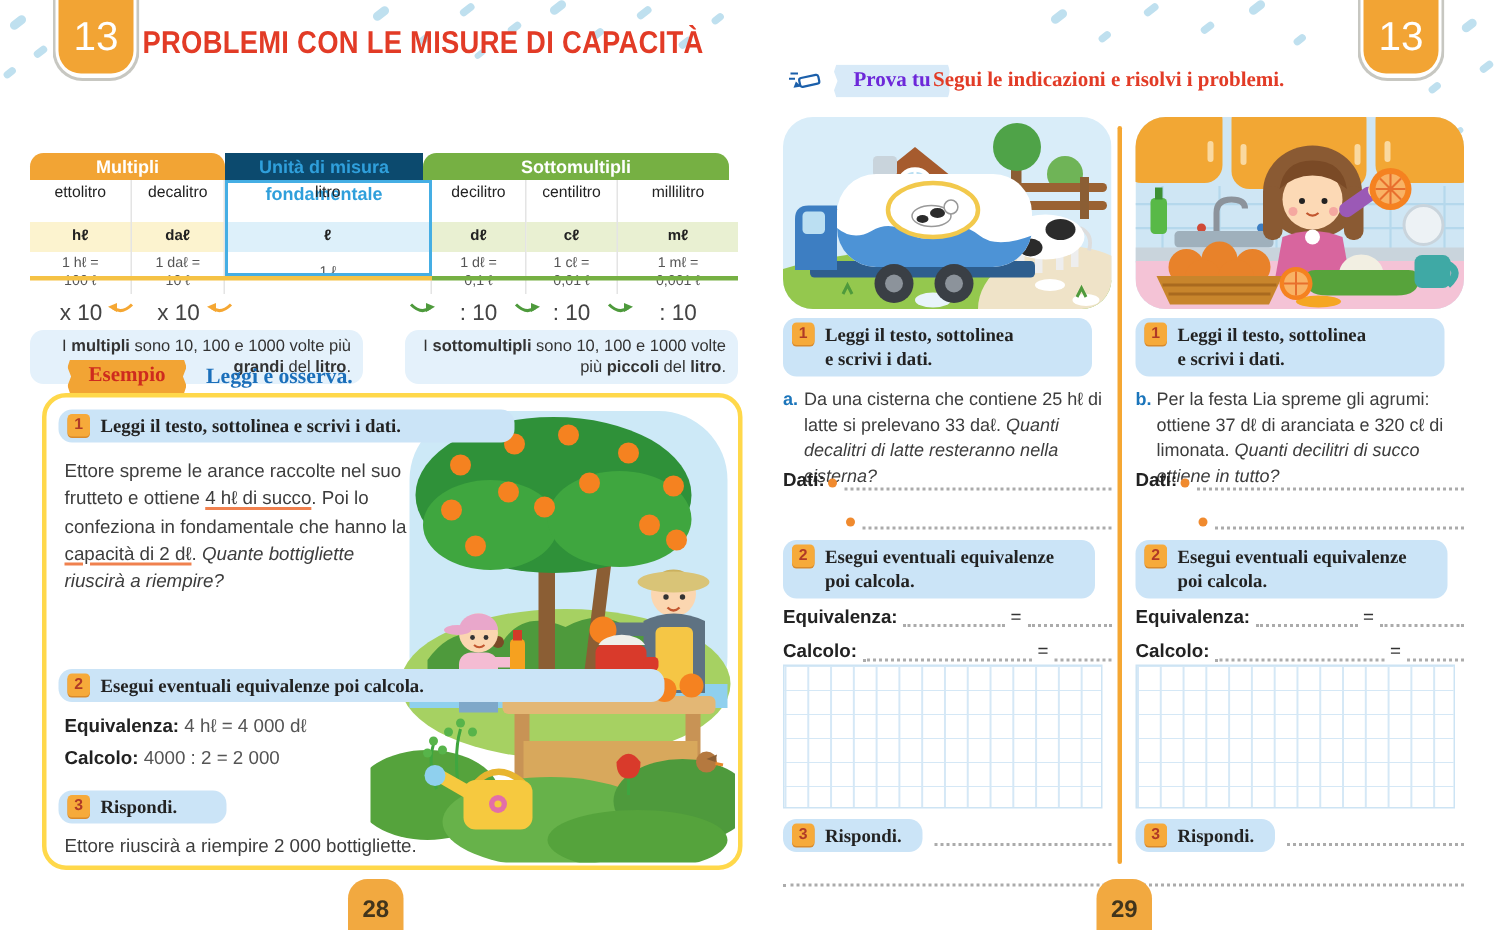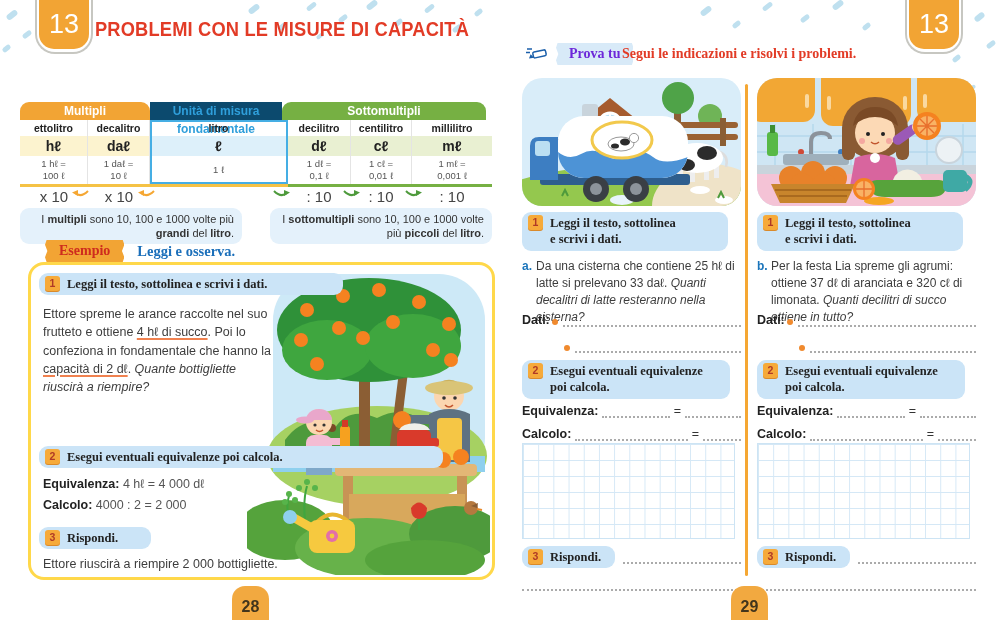--- a/index.html
+++ b/index.html
@@ -19,22 +19,22 @@
   .cap-table{position:absolute;left:20px;top:102px;width:472px;}
   .tabs{display:flex;height:18px;}
   .tab{height:18px;line-height:18px;text-align:center;font-weight:bold;font-size:12px;color:#fff;
        border-radius:9px 9px 0 0;}
   .tab-multipli{width:130px;background:#F2A434;}
   .tab-fond{width:132px;background:#0c4a6e;color:#2F9FDB;border-radius:0;}
   .tab-sotto{width:204px;background:#76B043;}
   .trow{display:grid;grid-template-columns:68px 62px 138px 63px 61px 80px;}
   .tcell{text-align:center;border-right:1px solid #E4E4E4;box-sizing:border-box;overflow:hidden;}
   .tcell:last-child{border-right:none;}
-  .r-name{height:16px;font-size:10.5px;font-weight:bold;color:#222;line-height:16px;}
-  .r-sym{height:20px;font-size:14px;font-weight:bold;color:#222;line-height:20px;text-align:center;}
+  .r-name{height:28px;font-size:10.5px;font-weight:normal;color:#222;line-height:16px;}
+  .r-sym{height:20px;font-size:10px;font-weight:bold;color:#222;line-height:20px;text-align:center;}
   .bg-y{background:#FCF3CF;} .bg-b{background:#DDF0FA;} .bg-g{background:#E9F0D2;}
   .r-val{height:28px;font-size:9.5px;color:#555;line-height:1.25;padding-top:2px;}
   .litro-frame{position:absolute;left:130px;top:18px;width:138px;height:64px;border:2px solid #45AEE4;
                box-sizing:border-box;pointer-events:none;}
   .uline{position:absolute;height:3px;top:82px;}
   .uline-m{left:0;width:268px;background:#F5C245;}
   .uline-s{left:268px;width:204px;background:#76B043;}
   .arrow-row{position:relative;height:16px;margin-top:3px;font-size:15px;color:#444;}
   .arrow-row span{position:absolute;width:40px;text-align:center;top:1px;}
   .arrow-row svg{position:absolute;top:2px;}

